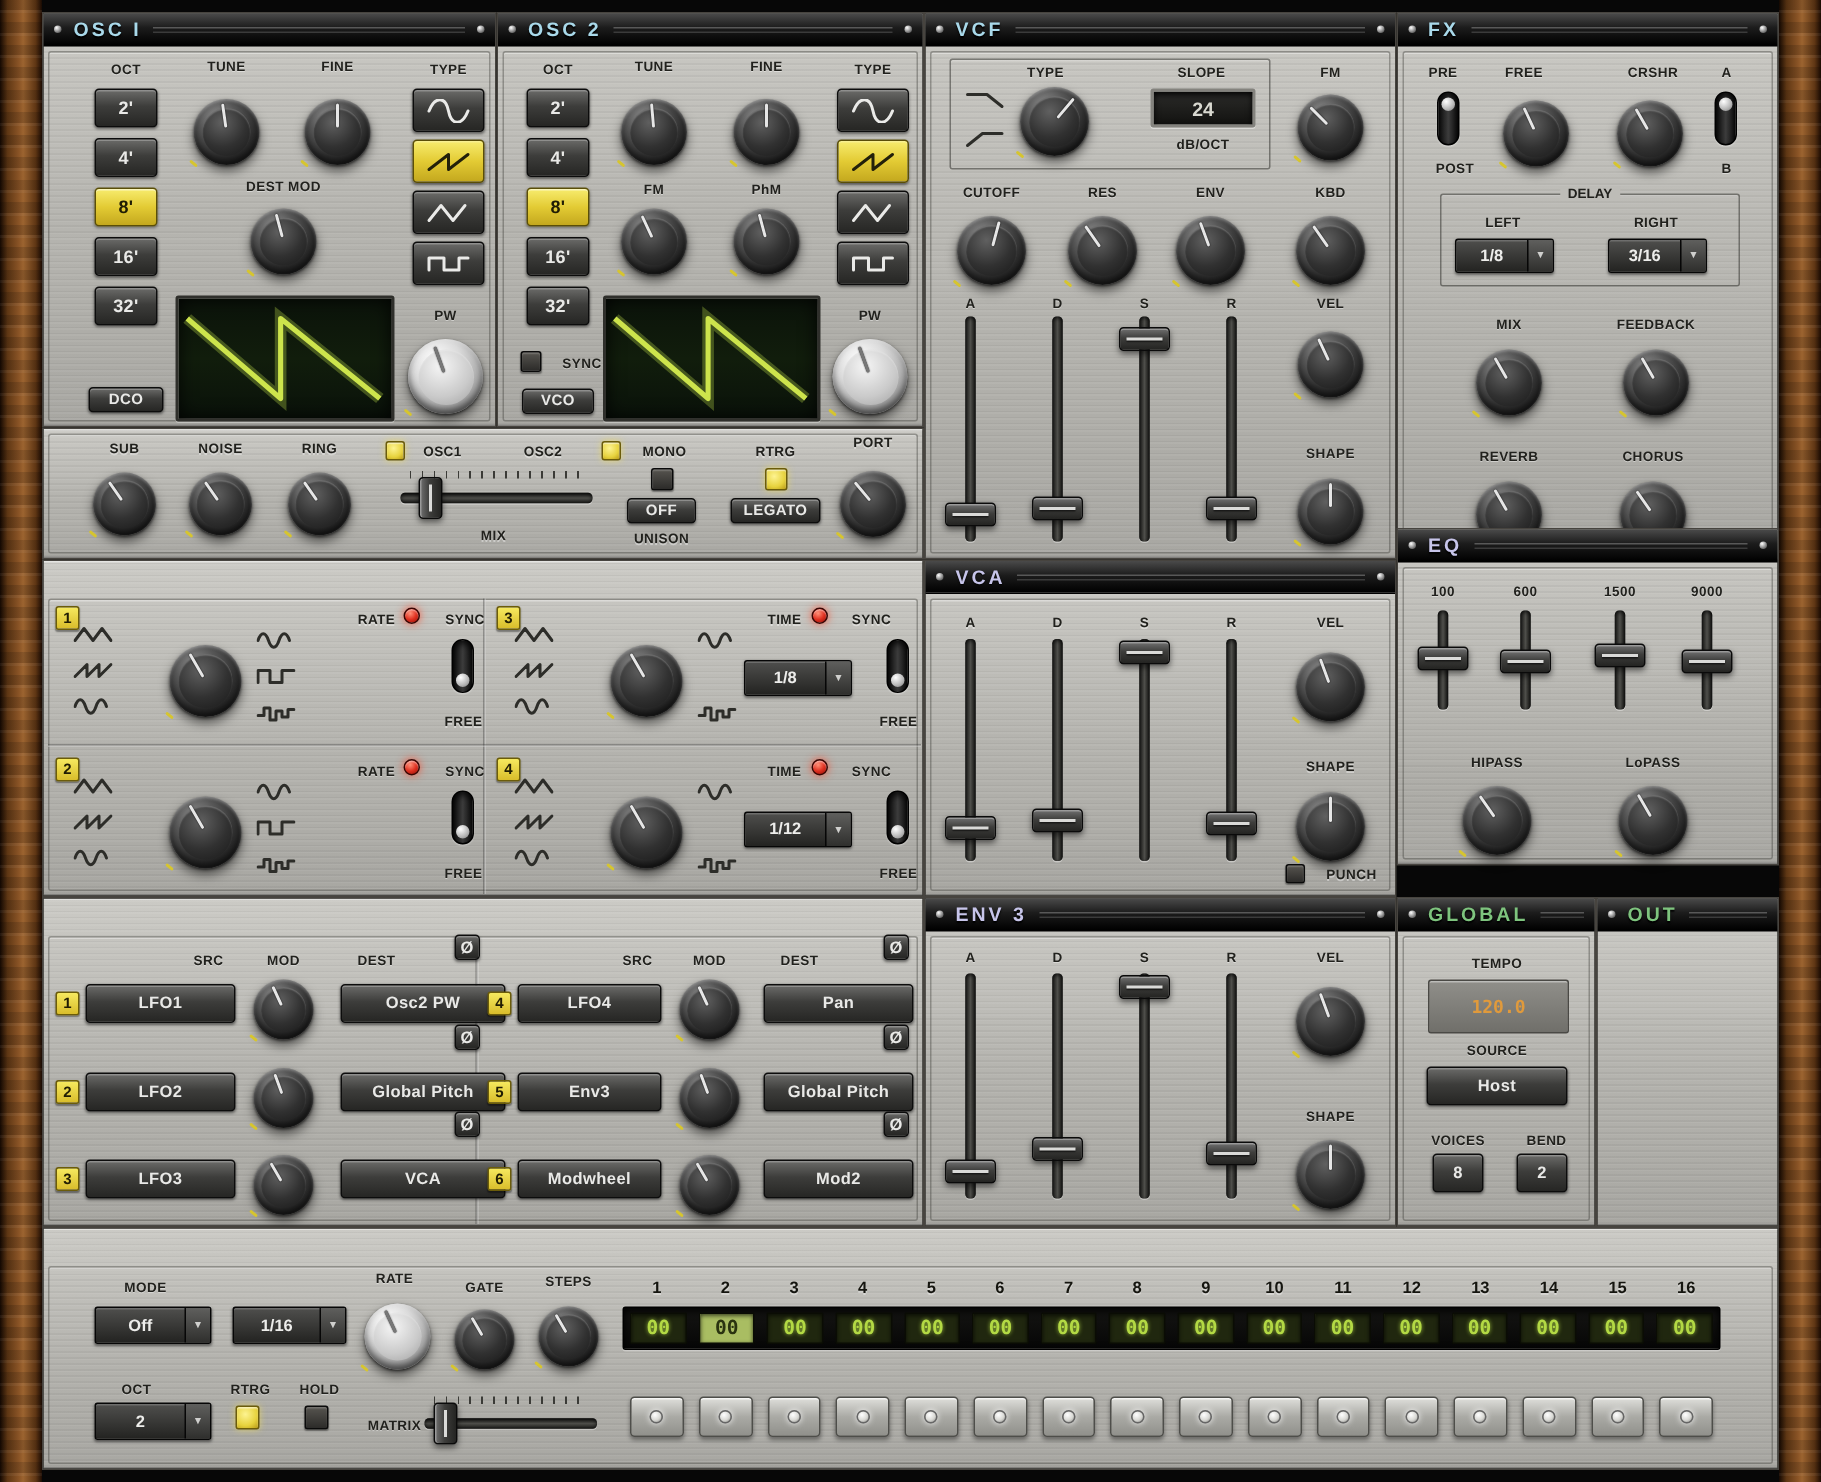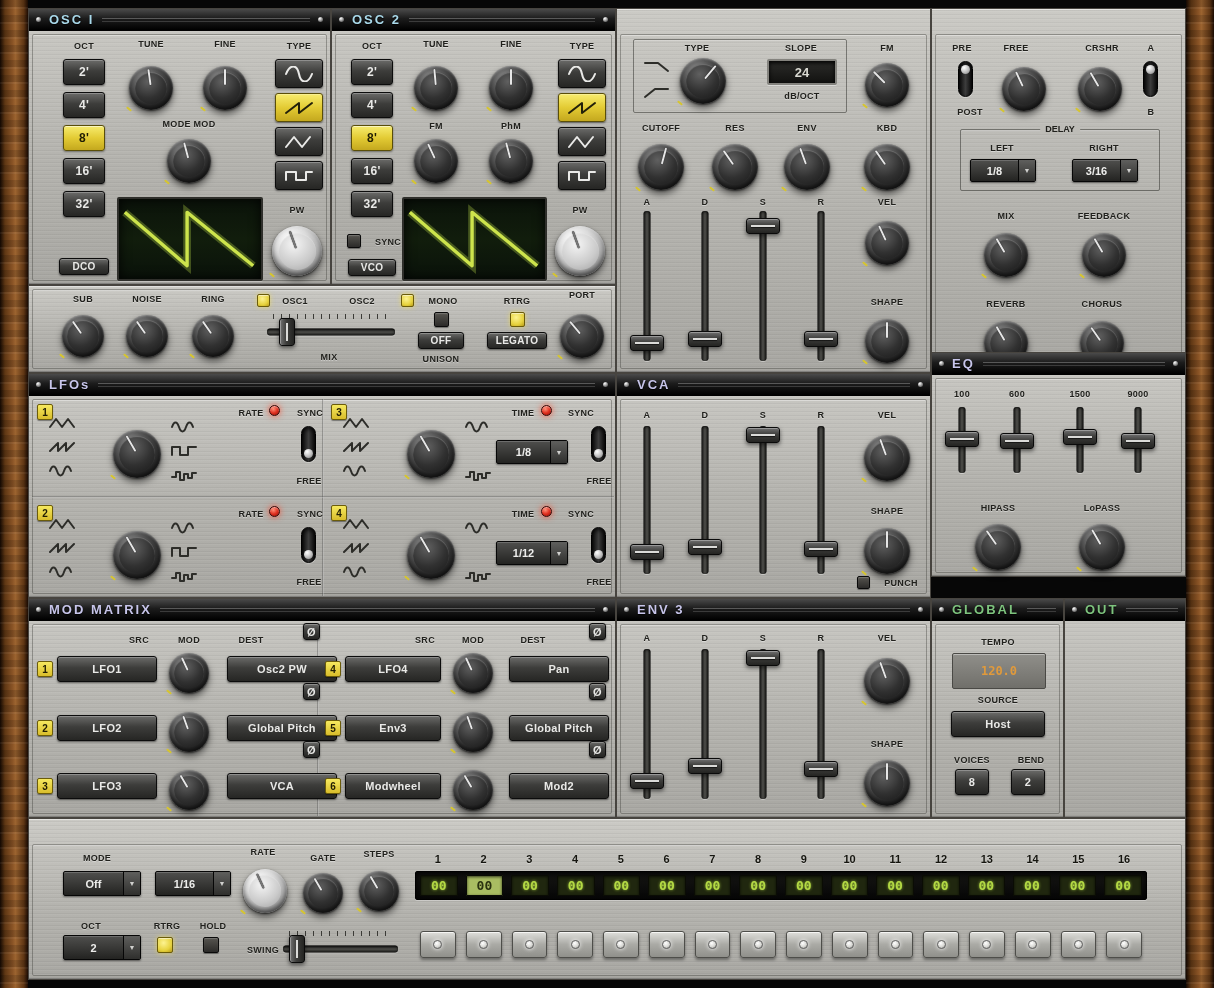--- a/index.html
+++ b/index.html
@@ -105,21 +105,21 @@
   <div class="btn cx" style="left:55px;top:160px;width:42px;height:26px;font-size:12px">32'</div>
   <div class="btn cx sm" style="left:55px;top:227px;width:50px;height:17px">DCO</div>
   <span class="lb" style="left:122px;top:8px">TUNE</span>
   <div class="knob d44" style="left:122px;top:57px;--rot:-8deg">
             <span class="kp"></span>
           </div>
   <span class="lb" style="left:196px;top:8px">FINE</span>
   <div class="knob d44" style="left:196px;top:57px;--rot:0deg">
             <span class="kp"></span>
           </div>
-  <span class="lb" style="left:160px;top:88px">MODE MOD</span>
+  <span class="lb" style="left:160px;top:88px">DEST MOD</span>
   <div class="knob d44" style="left:160px;top:130px;--rot:-15deg">
             <span class="kp"></span>
           </div>
   <div class="scope" style="left:88px;top:166px;width:146px;height:84px">
             <svg viewBox="0 0 146 84" preserveAspectRatio="none">
               <polyline class="glow" points="6,14 70,70 70,14 138,70"></polyline>
               <polyline class="line" points="6,14 70,70 70,14 138,70"></polyline>
             </svg>
           </div>
   <span class="lb" style="left:270px;top:10px">TYPE</span>
@@ -251,20 +251,26 @@
   <div class="sq on" style="left:481px;top:26px;width:15px;height:15px"></div>
   <div class="btn cx sm" style="left:488px;top:46px;width:60px;height:17px">LEGATO</div>
   <span class="lb" style="left:553px;top:4px">PORT</span>
   <div class="knob d44" style="left:553px;top:50px;--rot:-40deg">
             <span class="kp"></span>
           </div>
  </div>
 </section>
 
 <section class="sec" style="left:588px;top:0;width:315px;height:365px">
+ <header class="sh">
+          <i class="scr"></i>
+          <b class="t c-cy">VCF</b>
+          <i class="hl"></i>
+          <i class="scr"></i>
+        </header>
  <div class="bd">
   <i class="groove"></i>
   <div class="gbox" style="left:16px;top:8px;width:214px;height:74px"></div>
   <svg class="pi" style="left:26px;top:28px" width="28" height="14" viewBox="0 0 28 14">
             <polyline points="2,4 15,4 25,12"></polyline>
           </svg>
   <svg class="pi" style="left:26px;top:54px" width="28" height="14" viewBox="0 0 28 14">
             <polyline points="2,12 12,4 25,4"></polyline>
           </svg>
   <span class="lb" style="left:80px;top:12px">TYPE</span>
@@ -321,20 +327,26 @@
             <span class="kp"></span>
           </div>
   <span class="lb" style="left:270px;top:266px">SHAPE</span>
   <div class="knob d44" style="left:270px;top:310px;--rot:0deg">
             <span class="kp"></span>
           </div>
  </div>
 </section>
 
 <section class="sec" style="left:903px;top:0;width:255px;height:365px">
+ <header class="sh">
+          <i class="scr"></i>
+          <b class="t c-cy">FX</b>
+          <i class="hl"></i>
+          <i class="scr"></i>
+        </header>
  <div class="bd">
   <i class="groove"></i>
   <span class="lb" style="left:30px;top:12px">PRE</span>
   <span class="lb" style="left:84px;top:12px">FREE</span>
   <div class="tog top" style="left:26px;top:30px"></div>
   <span class="lb" style="left:38px;top:76px">POST</span>
   <div class="knob d44" style="left:92px;top:58px;--rot:-25deg">
             <span class="kp"></span>
           </div>
   <span class="lb" style="left:170px;top:12px">CRSHR</span>
@@ -369,26 +381,20 @@
             <span class="kp"></span>
           </div>
   <span class="lb" style="left:170px;top:268px">CHORUS</span>
   <div class="knob d44" style="left:170px;top:312px;--rot:-35deg">
             <span class="kp"></span>
           </div>
  </div>
 </section>
 
 <section class="sec" style="left:0;top:365px;width:588px;height:225px">
- <header class="sh">
-          <i class="scr"></i>
-          <b class="t c-lv">LFOs</b>
-          <i class="hl"></i>
-          <i class="scr"></i>
-        </header>
  <div class="bd">
   <i class="groove"></i>
   <div class="divv" style="left:293px;top:3px;height:197px"></div>
   <div class="divh" style="left:3px;top:100px;width:582px"></div>
 
   <span class="bdg" style="left:8px;top:8px">1</span>
   <svg class="pi" style="left:20px;top:20px" width="26" height="14" viewBox="0 0 26 14">
             <polyline points="1,11 7,3 13,11 19,3 25,11"></polyline>
           </svg>
   <svg class="pi" style="left:20px;top:44px" width="26" height="14" viewBox="0 0 26 14">
@@ -579,26 +585,20 @@
             <span class="kp"></span>
           </div>
   <span class="lb" style="left:170px;top:128px">LoPASS</span>
   <div class="knob d46" style="left:170px;top:172px;--rot:-30deg">
             <span class="kp"></span>
           </div>
  </div>
 </section>
 
 <section class="sec" style="left:0;top:590px;width:588px;height:220px">
- <header class="sh">
-          <i class="scr"></i>
-          <b class="t c-lv">MOD MATRIX</b>
-          <i class="hl"></i>
-          <i class="scr"></i>
-        </header>
  <div class="bd">
   <i class="groove"></i>
   <div class="divv" style="left:288px;top:3px;height:192px"></div>
   <span class="lb" style="left:110px;top:14px">SRC</span>
   <span class="lb" style="left:160px;top:14px">MOD</span>
   <span class="lb" style="left:222px;top:14px">DEST</span>
   <div class="btn" style="left:274px;top:2px;width:17px;height:17px">Ø</div>
   <span class="bdg" style="left:8px;top:40px">1</span>
   <div class="btn" style="left:28px;top:35px;width:100px;height:26px">LFO1</div>
   <div class="knob d40" style="left:160px;top:52px;--rot:-25deg">
@@ -777,21 +777,21 @@
   </div>
   <span class="lb" style="left:62px;top:80px">OCT</span>
   <div class="dd" style="left:34px;top:94px;width:78px;height:25px">
             <span class="v">2</span>
             <span class="a">▼</span>
           </div>
   <span class="lb" style="left:138px;top:80px">RTRG</span>
   <div class="sq on" style="left:128px;top:96px;width:16px;height:16px"></div>
   <span class="lb" style="left:184px;top:80px">HOLD</span>
   <div class="sq" style="left:174px;top:96px;width:16px;height:16px"></div>
-  <span class="lb" style="left:234px;top:104px">SWING</span>
+  <span class="lb" style="left:234px;top:104px">MATRIX</span>
   <div class="hsl" style="left:254px;top:90px;width:115px;height:32px">
             <span class="ticks"></span>
             <span class="tr"></span>
             <span class="th" style="left:12%"></span>
           </div>
   <div class="btnrow" style="left:386px;top:90px;width:732px;height:27px">
    <span class="stb">
               <i></i>
             </span>
             <span class="stb">

